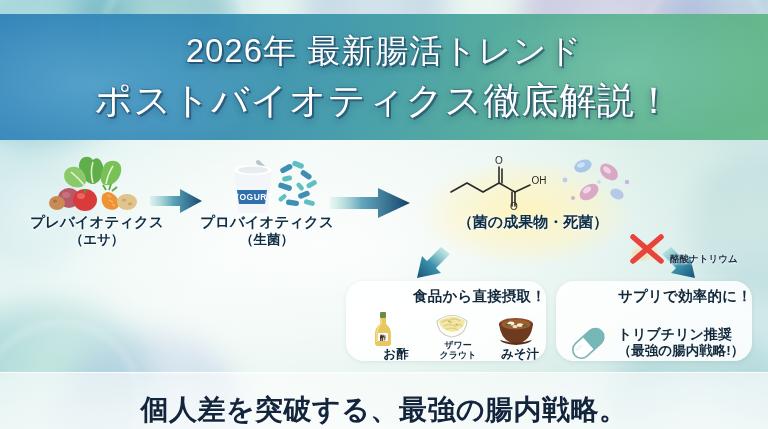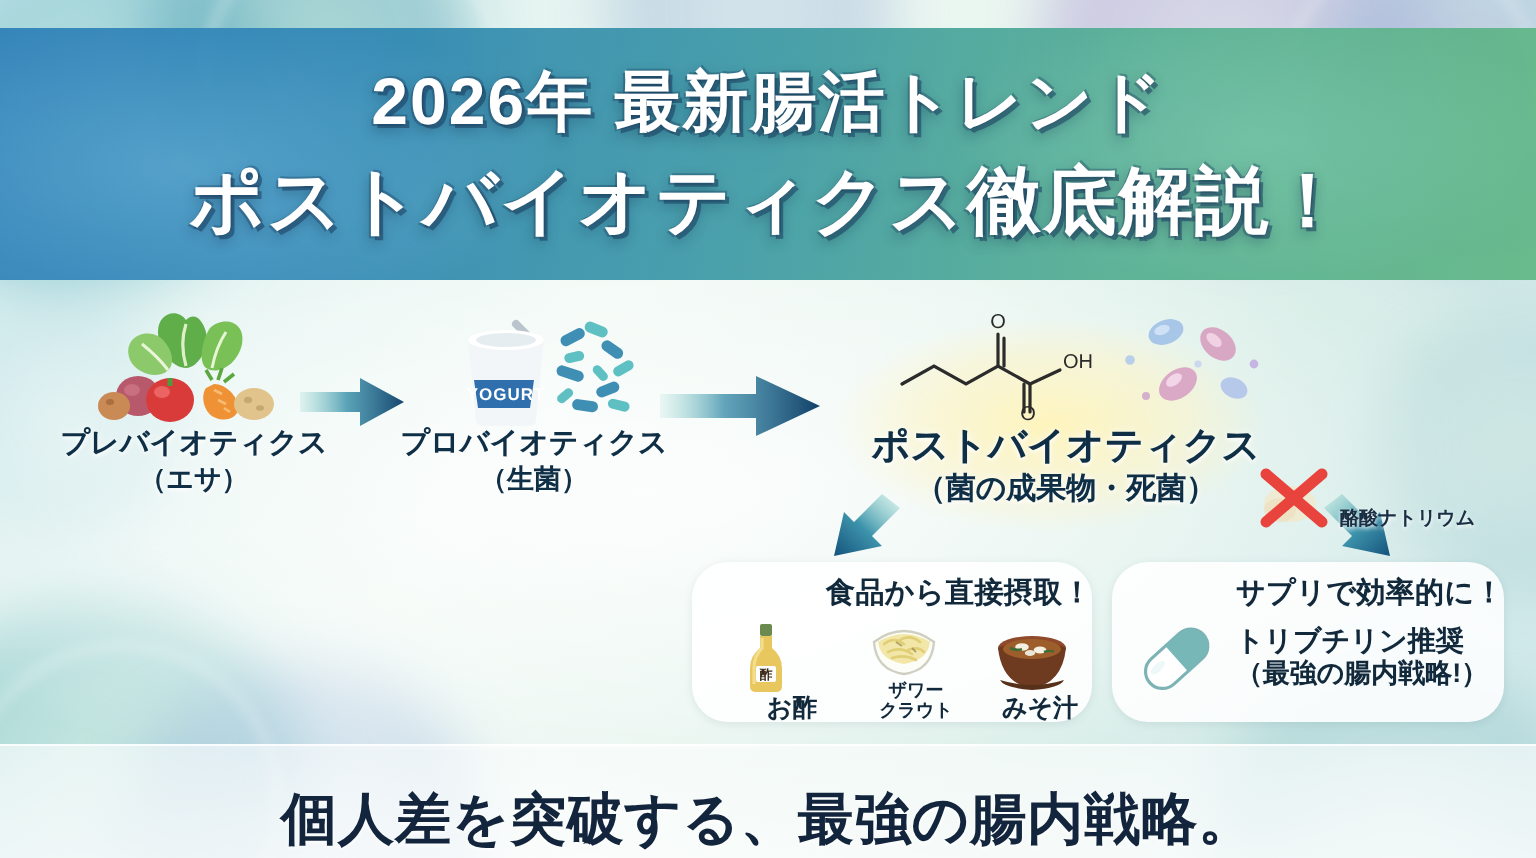--- a/index.html
+++ b/index.html
@@ -40,21 +40,21 @@
   
   .header-band{position:absolute;left:0;top:14px;width:768px;height:126px;
     background:linear-gradient(100deg,#2d7fb8 0%,#2f86b4 22%,#3e9aa6 48%,#54ae92 72%,#62b786 100%);
     opacity:.93;}
   .header-band::after{content:"";position:absolute;inset:0;
     background:radial-gradient(ellipse 35% 90% at 12% 55%,rgba(120,190,225,.45),rgba(255,255,255,0) 70%),
                radial-gradient(ellipse 28% 80% at 82% 45%,rgba(140,215,190,.4),rgba(255,255,255,0) 72%);}
   .header-inner{position:absolute;left:0;top:14px;width:768px;height:126px;
     display:flex;flex-direction:column;align-items:center;justify-content:center;gap:2px;z-index:5;}
   .title-line{
-    color:#ffffff;font-weight:bold;letter-spacing:1px;white-space:nowrap;
+    color:#ffffff;font-weight:normal;letter-spacing:1px;white-space:nowrap;
     text-shadow:
       2px 2px 0 rgba(26,60,92,.55),
       -1px 1px 0 rgba(26,60,92,.35),
       1px -1px 0 rgba(26,60,92,.35),
       0 3px 7px rgba(20,50,80,.45);
   }
   .title-1{font-size:33px;}
   .title-2{font-size:37px;}
 
   
@@ -89,21 +89,21 @@
   
   .card{position:absolute;background:rgba(255,255,255,.88);border-radius:18px;z-index:7;
     box-shadow:0 1px 4px rgba(40,80,100,.1);}
   .card-food{left:346px;top:281px;width:200px;height:80px;}
   .card-supp{left:556px;top:281px;width:196px;height:80px;}
   .card-title{text-align:right;font-size:14.5px;font-weight:bold;color:#12293c;margin-top:6px;letter-spacing:.2px;}
   .food-row{display:flex;justify-content:flex-end;align-items:flex-end;gap:10px;margin-top:2px;}
   .food-item{width:52px;text-align:center;}
   .food-name{font-size:12.5px;font-weight:bold;color:#12293c;line-height:1.05;margin-top:1px;}
   .food-name.small{font-size:9px;line-height:1.1;}
-  .supp-row{display:flex;align-items:center;justify-content:center;gap:6px;margin-top:3px;}
+  .supp-row{display:flex;align-items:center;justify-content:center;gap:6px;margin-top:17px;}
   .supp-text{font-size:14px;font-weight:bold;color:#12293c;line-height:1.25;text-align:left;}
   .supp-text .sub{display:block;font-size:13.5px;}
 
   
   .bottom-band{position:absolute;left:0;top:372px;width:768px;height:57px;z-index:7;
     background:linear-gradient(180deg,rgba(255,255,255,.62),rgba(255,255,255,.78));
     display:flex;align-items:flex-end;justify-content:center;}
   .bottom-band::before{content:"";position:absolute;left:0;top:0;width:768px;height:1px;background:rgba(255,255,255,.8);}
   .bottom-text{font-size:28px;font-weight:bold;color:#13253c;letter-spacing:.5px;white-space:nowrap;
     text-shadow:0 1px 2px rgba(255,255,255,.9);}
@@ -254,21 +254,20 @@
             <ellipse cx="154" cy="40" rx="4.5" ry="2.6" fill="#f2d6e8" transform="rotate(-35 154 40)"></ellipse>
             <ellipse cx="184" cy="44" rx="7" ry="5" fill="#b7c9ea" transform="rotate(25 184 44)"></ellipse>
             <circle cx="132" cy="30" r="2.4" fill="#b9cfe9"></circle>
             <circle cx="140" cy="48" r="2" fill="#d5b0cd"></circle>
             <circle cx="194" cy="32" r="2.2" fill="#c6b5e0"></circle>
             <circle cx="166" cy="32" r="1.8" fill="#c9d8ef"></circle>
           </g>
         </svg>
       </div>
       <div class="label">
-        <span>ポストバイオティクス</span>
         <span class="sub">（菌の成果物・死菌）</span>
       </div>
     </div>
   </div>
 
   <div class="branch br-l">
     <svg width="60" height="42" viewBox="0 0 60 42">
       <defs>
         <linearGradient id="gbl" x1="1" y1="0" x2="0" y2="1">
           <stop offset="0%" stop-color="#8fd6cc" stop-opacity=".25"></stop>

